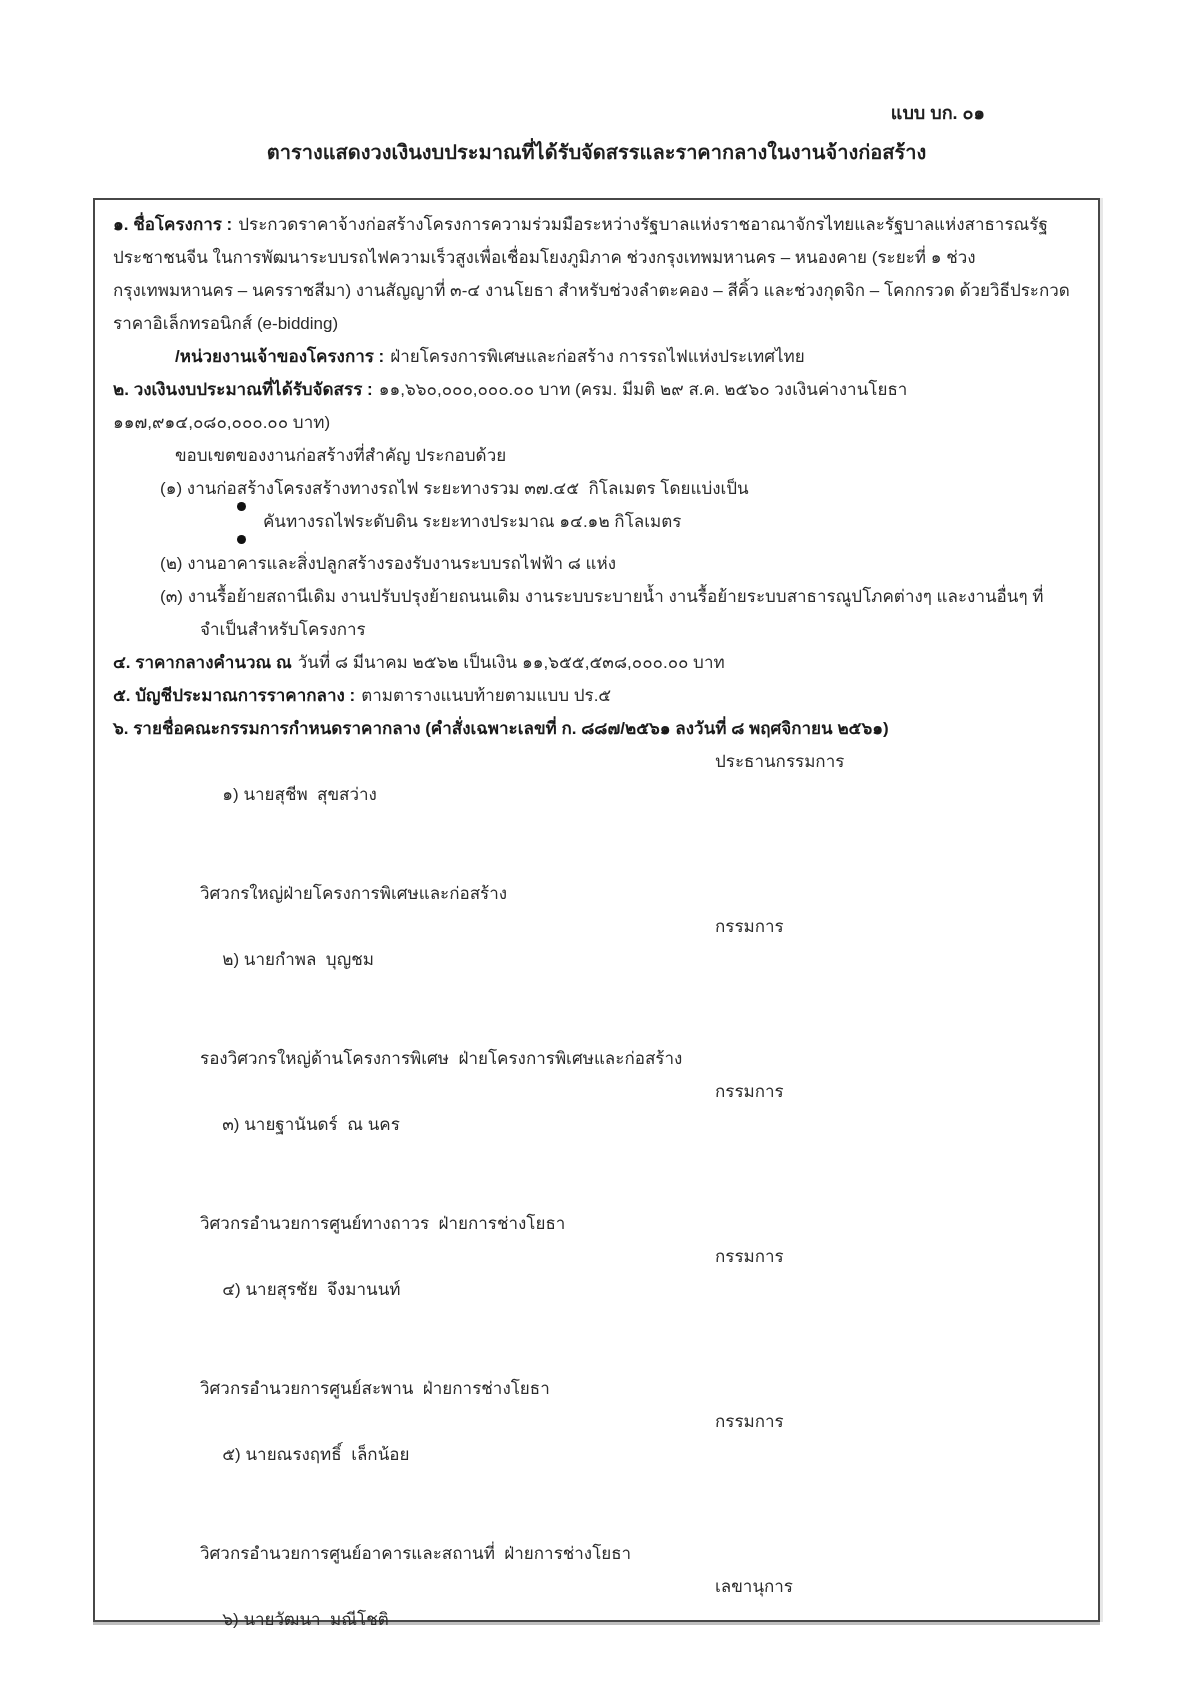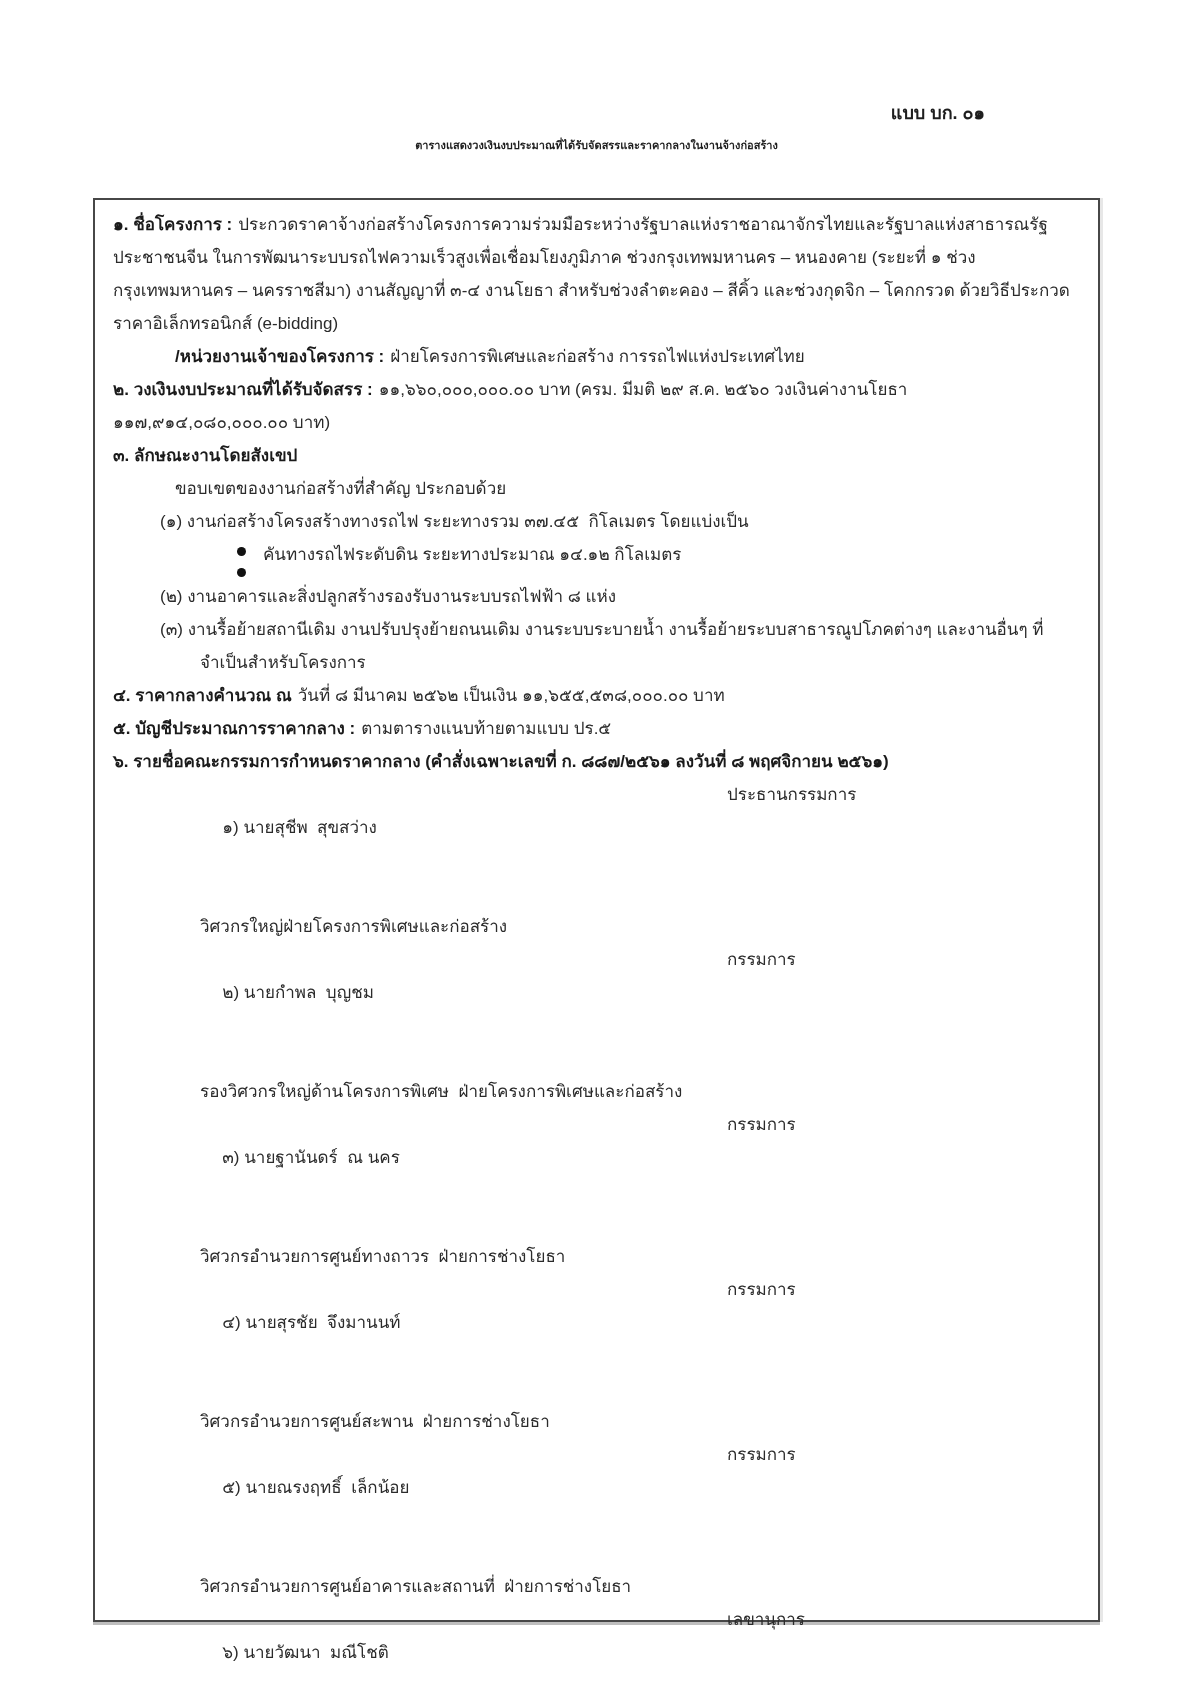--- a/index.html
+++ b/index.html
@@ -13,21 +13,21 @@
     overflow:hidden;
   }
   .form-code{
     position:absolute;top:78px;right:215px;
     font-weight:bold;font-size:18px;color:#1e1e1e;
     white-space:pre-wrap;
     margin-top:20px;
   }
   .doc-title{
     position:absolute;top:136px;left:93px;width:1007px;
-    text-align:center;font-weight:bold;font-size:11px;color:#1e1e1e;
+    text-align:center;font-weight:bold;font-size:20px;color:#1e1e1e;
     white-space:pre-wrap;
   }
   .main-box{
     position:absolute;left:93px;top:198px;
     width:1007px;height:1424px;
     border:2px solid #474747;
     box-shadow:0 3px 0 rgba(110,110,110,0.45), 3px 0 0 rgba(160,160,160,0.25);
     box-sizing:border-box;
     background:#ffffff;
   }
@@ -36,57 +36,55 @@
     font-size:17px;
     line-height:33px;
     color:#2b2b2b;
   }
   .box-content p{margin:0;white-space:pre-wrap;}
   .lbl{font-weight:bold;color:#1a1a1a;margin-right:6px;}
   .ind-1{padding-left:62px;}
   .ind-item{padding-left:47px;}
   .ind-hang{padding-left:87px;text-indent:-40px;}
   .bullet-row{
-    display:flex;align-items:center;
+    display:flex;align-items:flex-start;
     padding-left:124px;
   }
   .bullet-dot{
     flex:0 0 auto;
     width:9px;height:9px;border-radius:50%;
     background:#111;
     margin-right:17px;
     position:relative;top:-3px;
   }
   .bullet-text{white-space:pre-wrap;}
   .member-row{position:relative;padding-left:62px;white-space:pre-wrap;}
   .member-role{
     position:absolute;left:602px;top:0;
     white-space:pre-wrap;
-    margin-left:12px;
   }
   .member-desc{padding-left:87px;white-space:pre-wrap;}
 </style>
 </head>
 <body>
 
 <div class="page">
 
   <div class="form-code">แบบ บก. ๐๑</div>
 
   <div class="doc-title">ตารางแสดงวงเงินงบประมาณที่ได้รับจัดสรรและราคากลางในงานจ้างก่อสร้าง</div>
 
   <div class="main-box">
     <div class="box-content">
 
       <p><span class="lbl">๑. ชื่อโครงการ :</span><span>ประกวดราคาจ้างก่อสร้างโครงการความร่วมมือระหว่างรัฐบาลแห่งราชอาณาจักรไทยและรัฐบาลแห่งสาธารณรัฐประชาชนจีน ในการพัฒนาระบบรถไฟความเร็วสูงเพื่อเชื่อมโยงภูมิภาค ช่วงกรุงเทพมหานคร – หนองคาย (ระยะที่ ๑ ช่วงกรุงเทพมหานคร – นครราชสีมา) งานสัญญาที่ ๓-๔ งานโยธา สำหรับช่วงลำตะคอง – สีคิ้ว และช่วงกุดจิก – โคกกรวด ด้วยวิธีประกวดราคาอิเล็กทรอนิกส์ (e-bidding)</span></p>
       <p class="ind-1"><span class="lbl">/หน่วยงานเจ้าของโครงการ :</span><span>ฝ่ายโครงการพิเศษและก่อสร้าง การรถไฟแห่งประเทศไทย</span></p>
 
       <p><span class="lbl">๒. วงเงินงบประมาณที่ได้รับจัดสรร :</span><span>๑๑,๖๖๐,๐๐๐,๐๐๐.๐๐ บาท (ครม. มีมติ ๒๙ ส.ค. ๒๕๖๐ วงเงินค่างานโยธา ๑๑๗,๙๑๔,๐๘๐,๐๐๐.๐๐ บาท)</span></p>
 
-      <p><span class="lbl">๓. ลักษณะงานโดยสังเขป</span></p>
       <p class="ind-1">ขอบเขตของงานก่อสร้างที่สำคัญ ประกอบด้วย</p>
       <p class="ind-item">(๑) งานก่อสร้างโครงสร้างทางรถไฟ ระยะทางรวม ๓๗.๔๕  กิโลเมตร โดยแบ่งเป็น</p>
       <div class="bullet-row">
         <span class="bullet-dot"></span>
         <span class="bullet-text">คันทางรถไฟระดับดิน ระยะทางประมาณ ๑๔.๑๒ กิโลเมตร</span>
       </div>
       <div class="bullet-row">
         <span class="bullet-dot"></span>
       </div>
       <p class="ind-item">(๒) งานอาคารและสิ่งปลูกสร้างรองรับงานระบบรถไฟฟ้า ๘ แห่ง</p>

